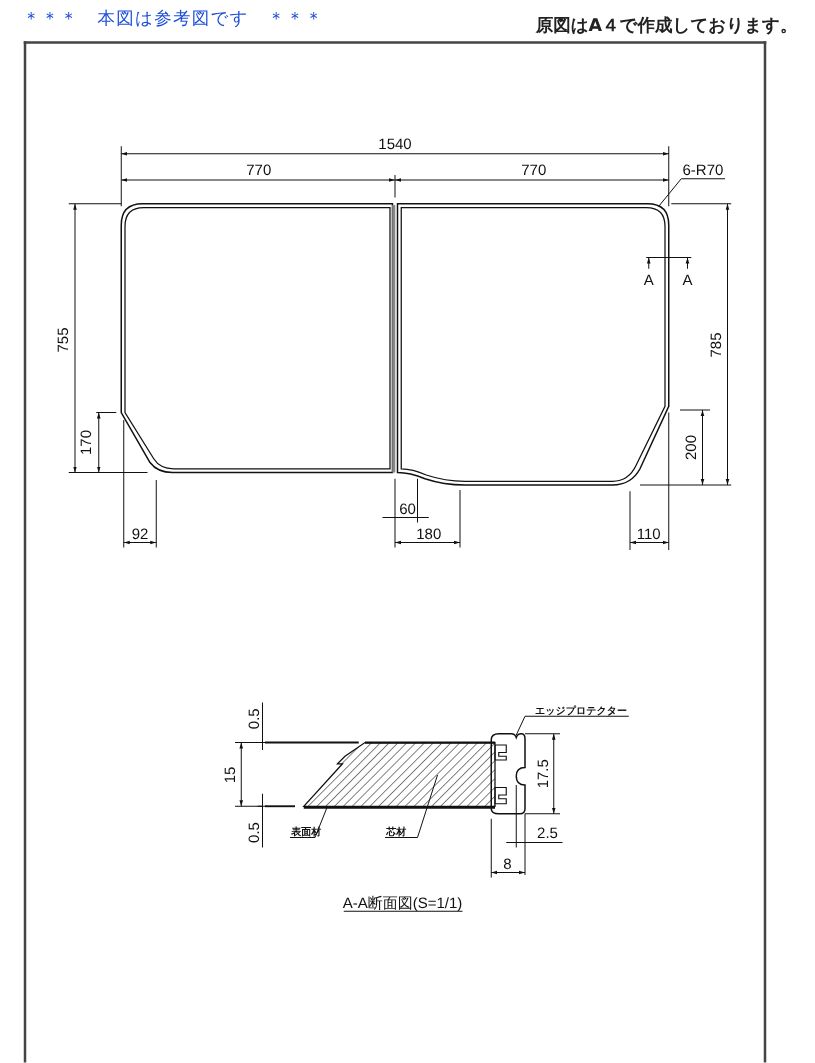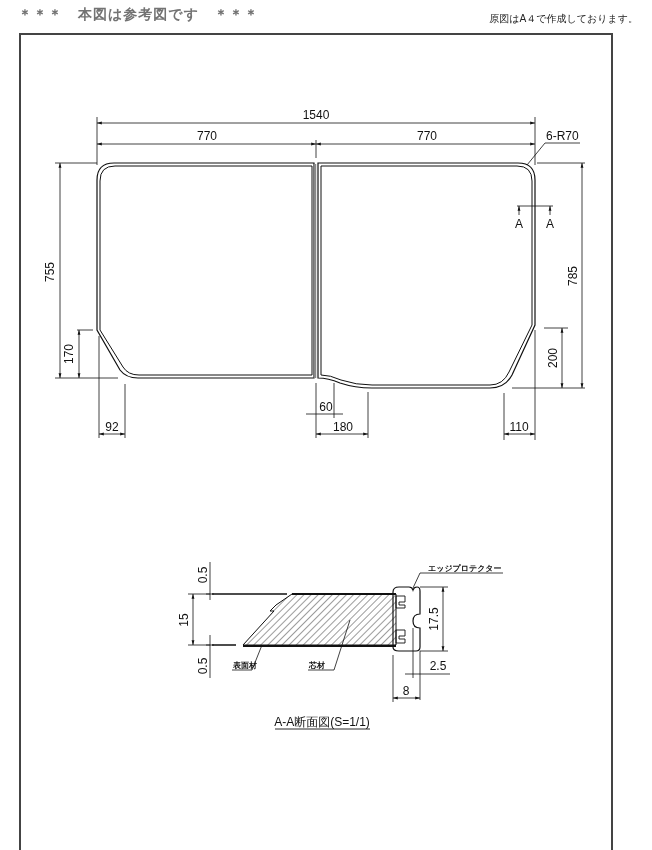--- a/index.html
+++ b/index.html
@@ -1,19 +1,19 @@
 <!DOCTYPE html>
 <html><head>
 <meta charset="utf-8">
 <style>
   html, body { margin: 0; padding: 0; background: #ffffff; }
   body { width: 652px; height: 850px; position: relative; overflow: hidden;
          font-family: "DejaVu Sans", "Liberation Sans", sans-serif; color: #111; }
-  .hdr-left { position: absolute; left: 18px; top: 6px; font-size: 14px; letter-spacing: 1px; color: #737373; font-weight: bold; }
-  .hdr-right { position: absolute; right: 14px; top: 12px; font-size: 10px; font-weight: normal; color: #222; }
+  .hdr-left { position: absolute; left: 18px; top: 6px; font-size: 14px; letter-spacing: 1px; color: #1d4ed8; }
+  .hdr-right { position: absolute; right: 14px; top: 12px; font-size: 14px; font-weight: bold; color: #222; }
   .frame { position: absolute; left: 19px; top: 33px; width: 594px; height: 830px;
            border: 2px solid #444; border-bottom: none; box-sizing: border-box; }
   svg.drawing { position: absolute; left: 0; top: 0; }
   svg text { font-family: "Liberation Sans Narrow", "Liberation Sans", sans-serif; fill: #111; }
   .dim { font-size: 12px; }
   .small { font-size: 8px; font-weight: bold; }
 </style>
 </head>
 <body>
 

